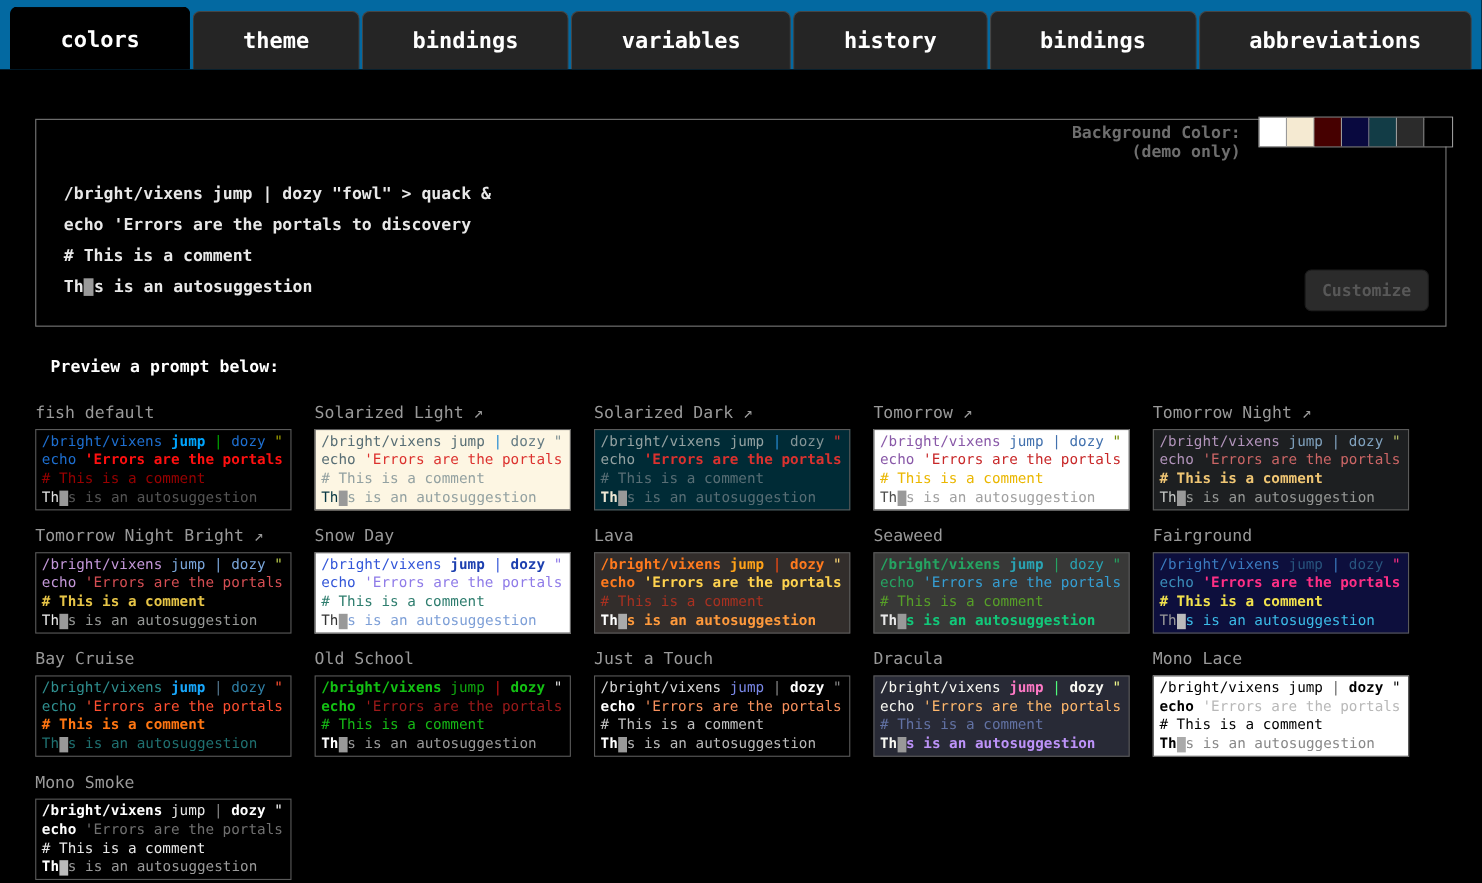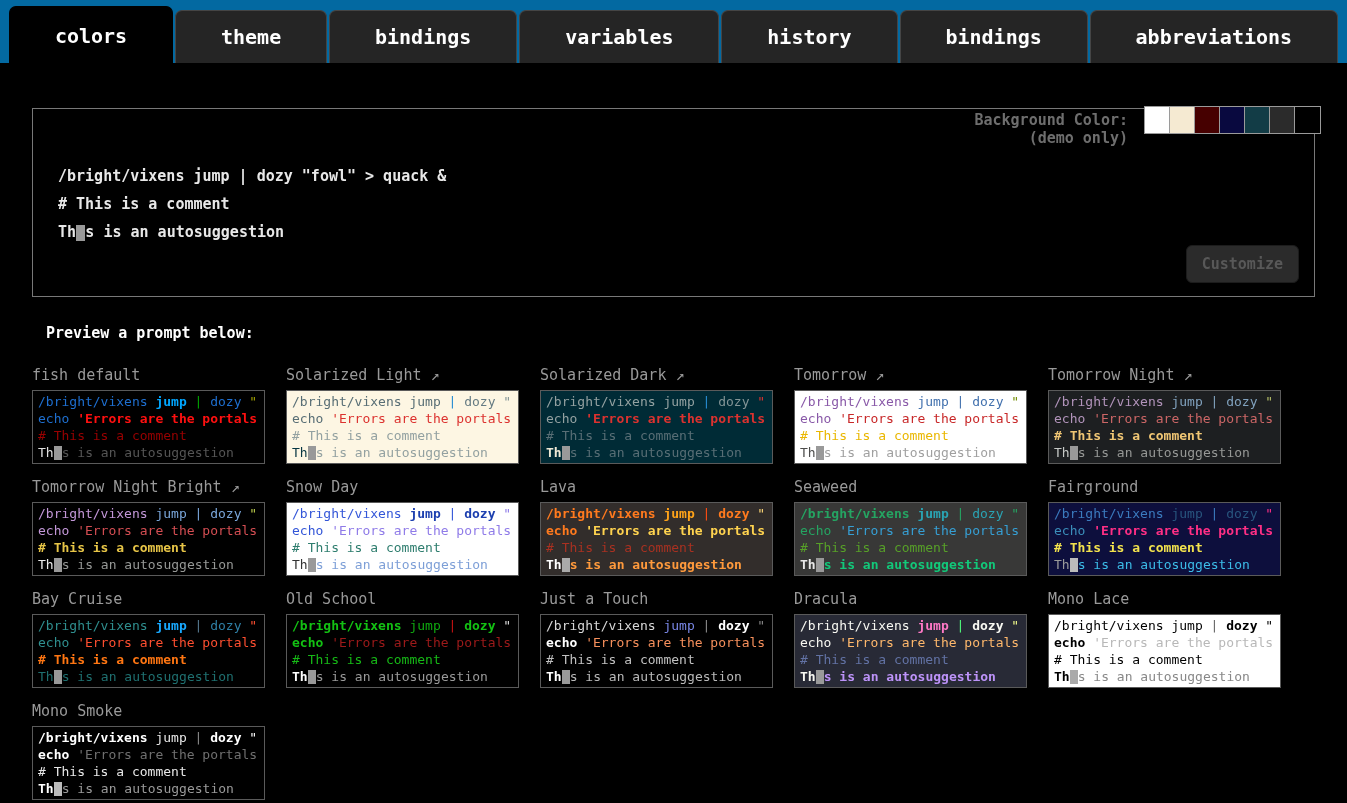--- a/index.html
+++ b/index.html
@@ -77,20 +77,21 @@
       <div class="swatch" style="background: rgb(255, 255, 255);"></div>
       <div class="swatch" style="background: rgb(245, 234, 210);"></div>
       <div class="swatch" style="background: rgb(70, 0, 0);"></div>
       <div class="swatch" style="background: rgb(9, 9, 63);"></div>
       <div class="swatch" style="background: rgb(18, 60, 70);"></div>
       <div class="swatch" style="background: rgb(43, 43, 43);"></div>
       <div class="swatch" style="background: rgb(0, 0, 0);"></div>
     </div>
   <div class="term-lines" id="termlines">
       <div class="term-line"><span style="color: rgb(232, 232, 232); font-weight: bold;">/bright/vixens jump | dozy "fowl" &gt; quack &amp;</span></div>
+      <div class="term-line"><span style="color: rgb(232, 232, 232); font-weight: bold;">echo 'Errors are the portals to discovery</span></div>
       <div class="term-line"><span style="color: rgb(232, 232, 232); font-weight: bold;"># This is a comment</span></div>
       <div class="term-line"><span style="color: rgb(232, 232, 232); font-weight: bold;">Th</span><span class="term-cursor" style="background: rgb(153, 153, 153);">&nbsp;</span><span style="color: rgb(232, 232, 232); font-weight: bold;">s is an autosuggestion</span></div>
     </div>
   <button class="customize">Customize</button>
 </div>
 
 <div class="themes-heading">Preview a prompt below:</div>
 
 <div class="theme-grid" id="themegrid">
     <div class="theme-card">

